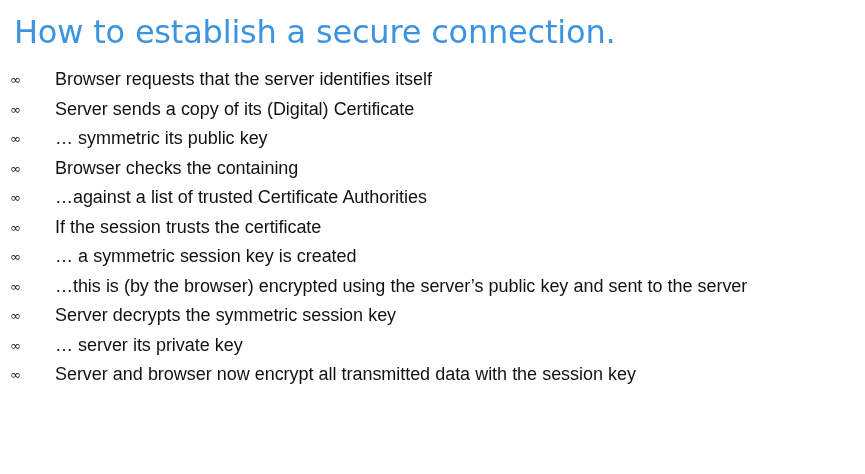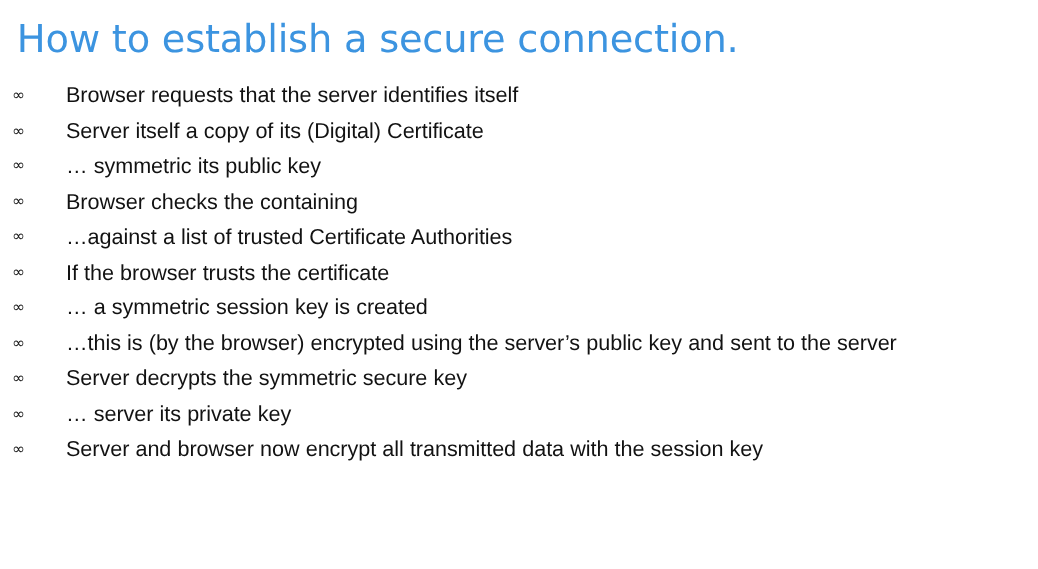--- a/index.html
+++ b/index.html
@@ -87,56 +87,56 @@
 
   <ul class="bullet-list">
 
     <li class="bullet-item">
       <span class="bullet-marker">∞</span>
       <span class="bullet-text">Browser requests that the server identifies itself</span>
     </li>
 
     <li class="bullet-item">
       <span class="bullet-marker">∞</span>
-      <span class="bullet-text">Server itself a copy of its (Digital) Certificate</span>
+      <span class="bullet-text">Server sends a copy of its (Digital) Certificate</span>
     </li>
 
     <li class="bullet-item">
       <span class="bullet-marker">∞</span>
       <span class="bullet-text">… symmetric its public key</span>
     </li>
 
     <li class="bullet-item">
       <span class="bullet-marker">∞</span>
       <span class="bullet-text">Browser checks the containing</span>
     </li>
 
     <li class="bullet-item">
       <span class="bullet-marker">∞</span>
       <span class="bullet-text">…against a list of trusted Certificate Authorities</span>
     </li>
 
     <li class="bullet-item">
       <span class="bullet-marker">∞</span>
-      <span class="bullet-text">If the browser trusts the certificate</span>
+      <span class="bullet-text">If the session trusts the certificate</span>
     </li>
 
     <li class="bullet-item">
       <span class="bullet-marker">∞</span>
       <span class="bullet-text">… a symmetric session key is created</span>
     </li>
 
     <li class="bullet-item">
       <span class="bullet-marker">∞</span>
       <span class="bullet-text">…this is (by the browser) encrypted using the server’s public key and sent to the server</span>
     </li>
 
     <li class="bullet-item">
       <span class="bullet-marker">∞</span>
-      <span class="bullet-text">Server decrypts the symmetric secure key</span>
+      <span class="bullet-text">Server decrypts the symmetric session key</span>
     </li>
 
     <li class="bullet-item">
       <span class="bullet-marker">∞</span>
       <span class="bullet-text">… server its private key</span>
     </li>
 
     <li class="bullet-item">
       <span class="bullet-marker">∞</span>
       <span class="bullet-text">Server and browser now encrypt all transmitted data with the session key</span>

